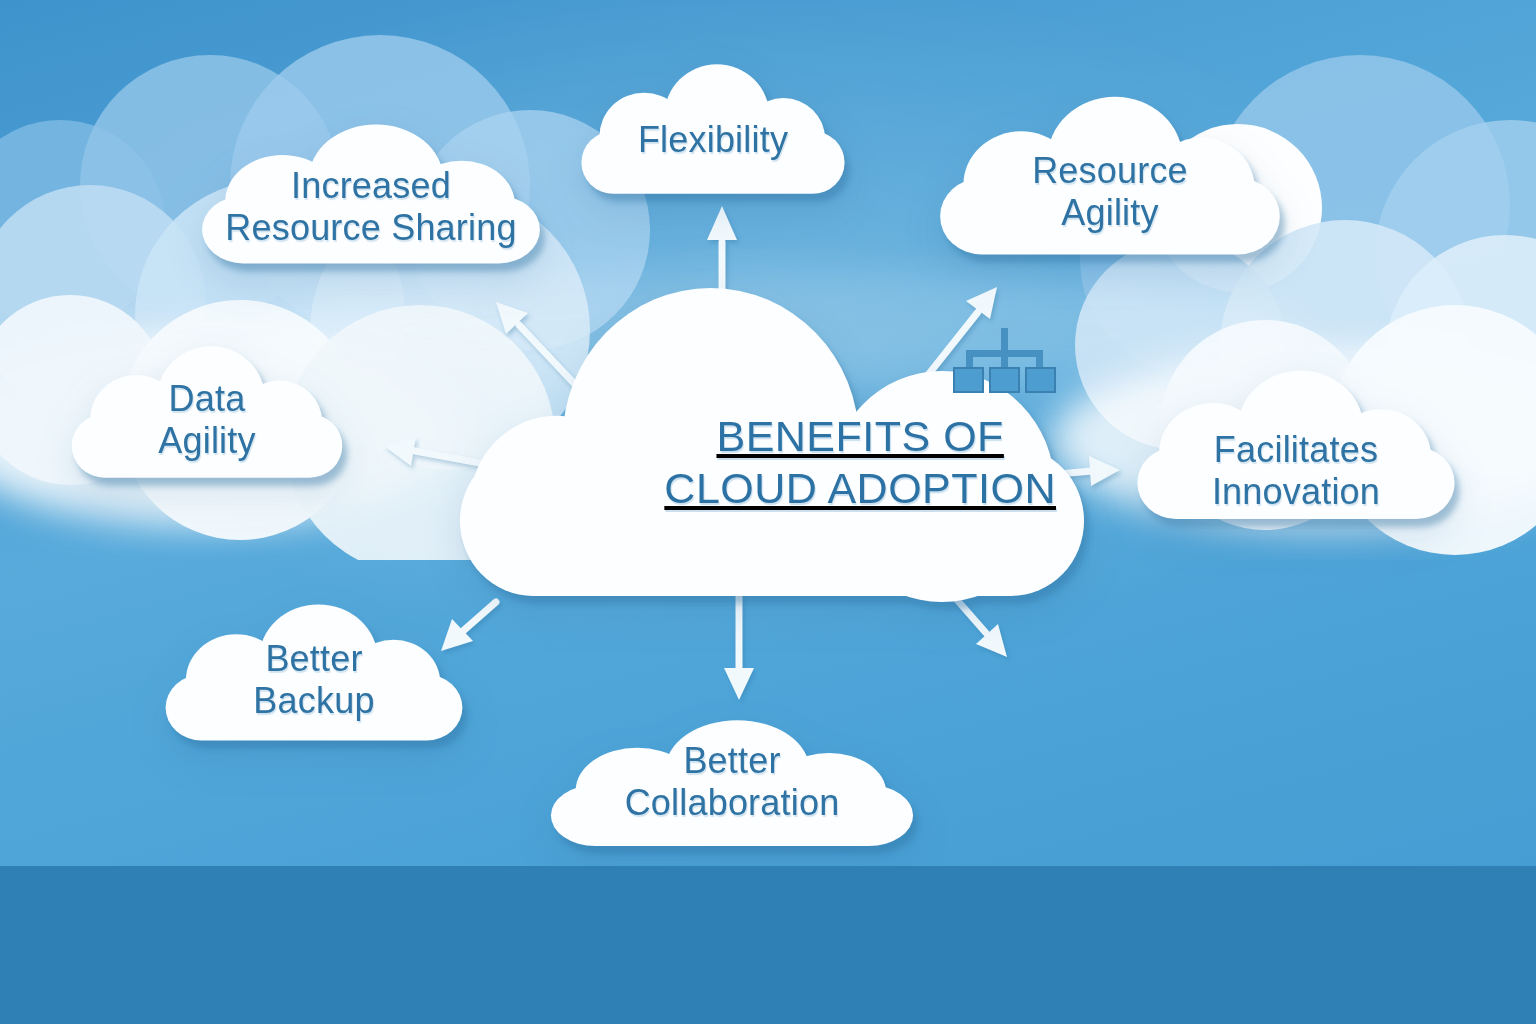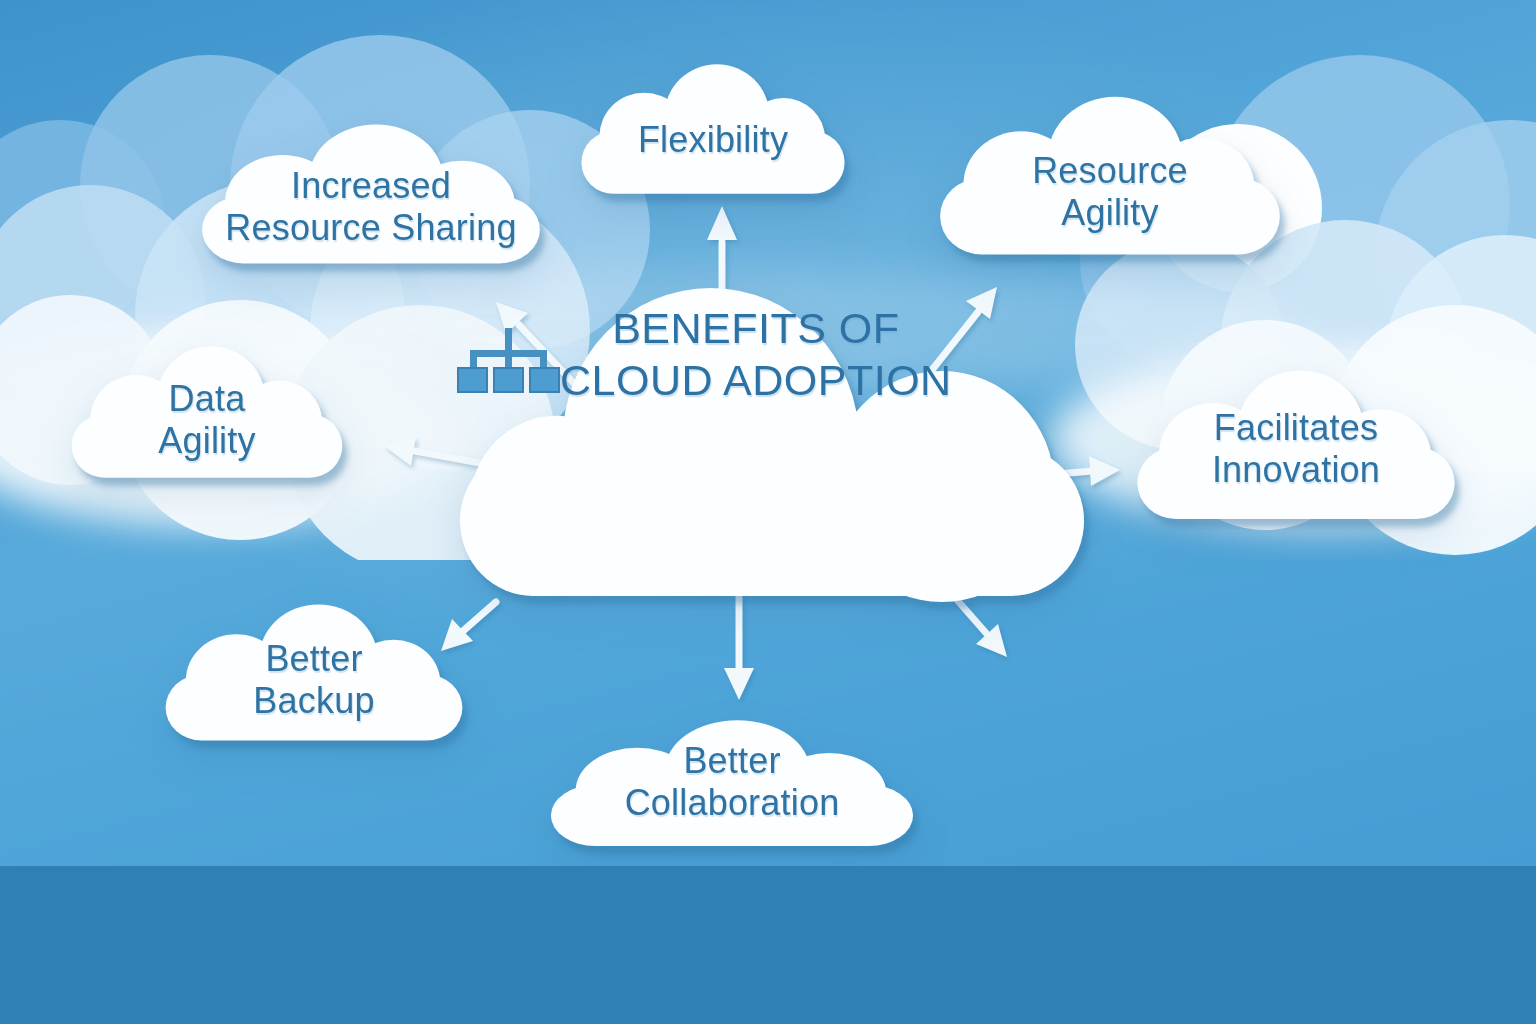--- a/index.html
+++ b/index.html
@@ -20,21 +20,21 @@
   .cloud .shape{position:absolute;left:0;top:0;width:100%;height:100%;overflow:visible;
     fill:#fdfeff;
     filter:drop-shadow(5px 8px 3px rgba(44,112,160,.38)) drop-shadow(0 14px 18px rgba(40,100,150,.14));}
   .cloud .label{
     position:absolute;left:0;right:0;text-align:center;
     color:#2e73a3;font-size:36px;font-weight:400;line-height:1.18;
     white-space:pre-line;letter-spacing:.2px;
     text-shadow:1px 2px 1px rgba(110,165,205,.30);
   }
   .center-content{position:absolute;left:0;top:0;width:600px;height:100%;
-    display:flex;flex-direction:row;align-items:flex-start;}
+    display:flex;flex-direction:column;align-items:flex-end;text-decoration:underline;}
   .hier-icon{margin-top:40px;}
   .center-title{
     margin-top:16px;text-align:center;color:#2c72a4;
     font-size:43px;font-weight:500;line-height:1.22;letter-spacing:.5px;
     white-space:pre-line;text-shadow:1px 2px 1px rgba(110,165,205,.35);
   }
 </style>
 </head>
 <body>
 
@@ -154,21 +154,21 @@
         <use href="#cloudA"></use>
       </svg>
     <div class="label" style="top:34px">Data
 Agility</div>
   </div>
 
   <div class="cloud" style="left:1126px;top:368px;width:340px;height:158px">
     <svg class="shape" viewBox="0 0 360 180" preserveAspectRatio="none">
         <use href="#cloudA"></use>
       </svg>
-    <div class="label" style="top:39px">Facilitates
+    <div class="label" style="top:61px">Facilitates
 Innovation</div>
   </div>
 
   <div class="cloud" style="left:155px;top:602px;width:318px;height:145px">
     <svg class="shape" viewBox="0 0 360 180" preserveAspectRatio="none">
         <use href="#cloudA"></use>
       </svg>
     <div class="label" style="top:36px">Better
 Backup</div>
   </div>

